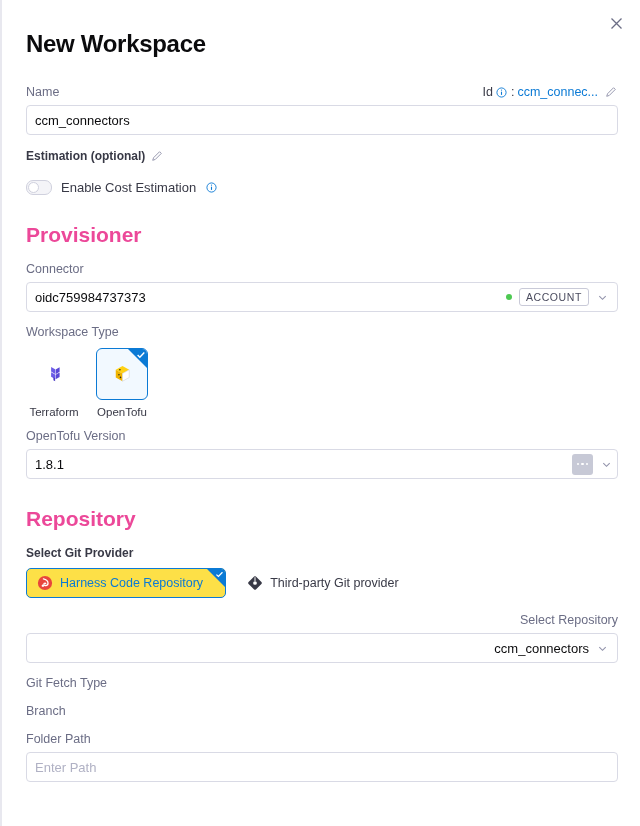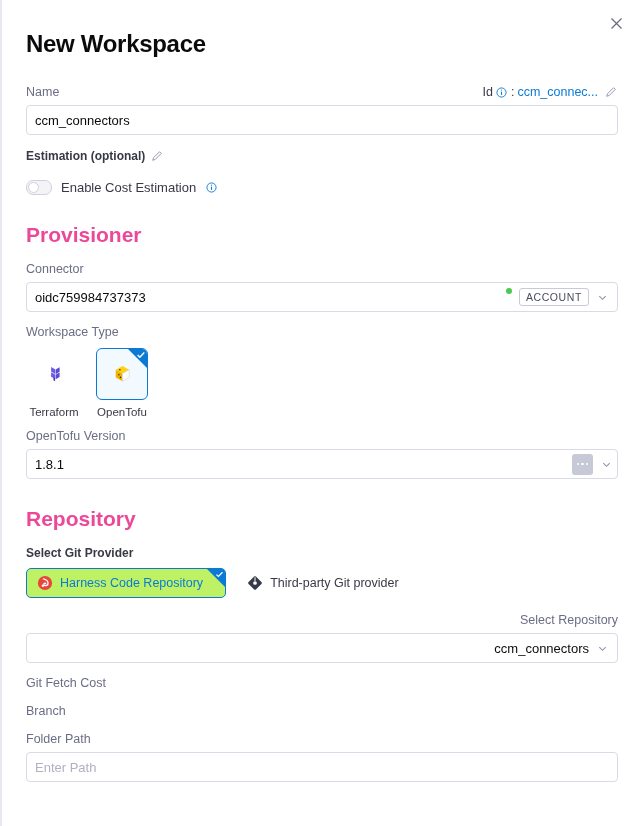--- a/index.html
+++ b/index.html
@@ -172,20 +172,21 @@
   h2.section {
     font-size: 21px;
     font-weight: bold;
     color: #ec4899;
     margin: 28px 0 14px 0;
   }
 
   
   .badge-wrap {
     display: flex;
+    align-items: center;
     gap: 7px;
     flex: 0 0 auto;
   }
   .green-dot {
     width: 6px; height: 6px;
     border-radius: 50%;
     background: #4dc952;
     flex: 0 0 auto;
   }
   .scope-badge {
@@ -262,21 +263,21 @@
     align-items: center;
     gap: 7px;
     padding: 0 22px 0 9px;
     position: relative;
     overflow: hidden;
     box-sizing: border-box;
     cursor: pointer;
     background: #ffffff;
   }
   .git-card.selected {
-    background: #bef264;
+    background: #fde047;
     border: 1.5px solid #0b7ad5;
     justify-content: flex-end;
   }
   .git-card.plain { padding: 0 6px 0 6px; }
   .git-card-label {
     font-size: 12.5px;
     color: #383946;
     white-space: nowrap;
   }
   .git-card.selected .git-card-label { color: #0b7ad5; }
@@ -520,21 +521,21 @@
         <span class="input-val">ccm_connectors</span>
         <span class="chev">
           <svg width="11" height="11" viewBox="0 0 12 12" fill="none" stroke="currentColor" stroke-width="1.2">
             <path d="M2.5 4.5 L6 8 L9.5 4.5"></path>
           </svg>
         </span>
       </div>
     </div>
 
     <div class="mt12">
-      <div class="fld-label">Git Fetch Cost</div>
+      <div class="fld-label">Git Fetch Type</div>
     </div>
 
     <div class="mt12">
       <div class="fld-label">Branch</div>
     </div>
 
     <div class="mt12">
       <div class="fld-label">Folder Path</div>
       <div class="input-box" style="margin-top:5px">
         <span class="placeholder-text">Enter  Path</span>

